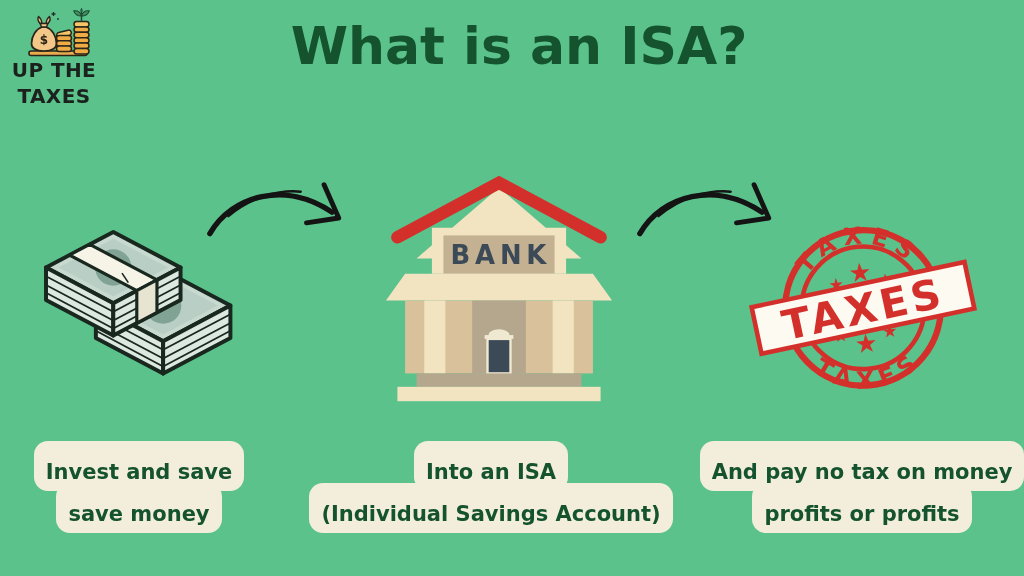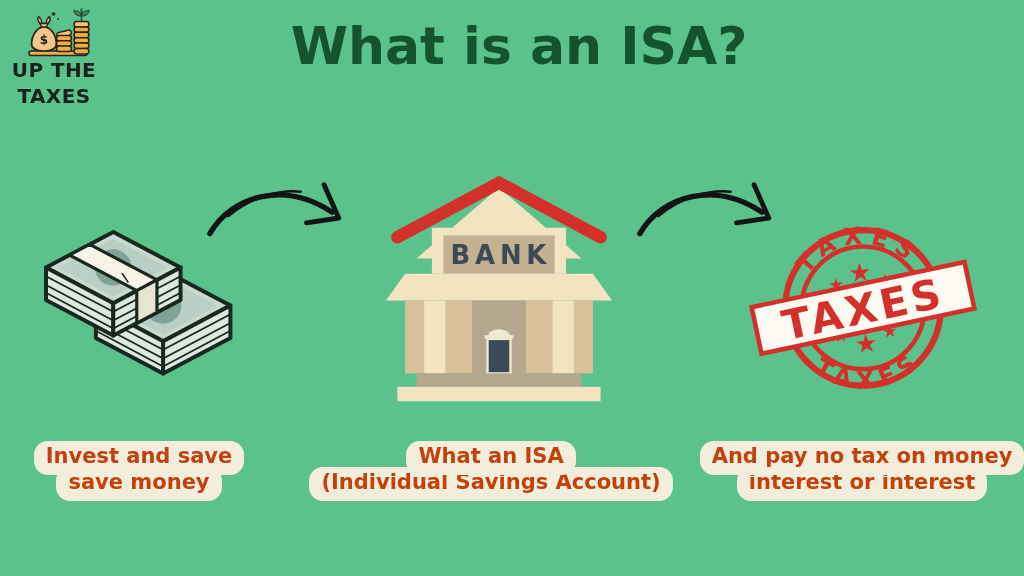--- a/index.html
+++ b/index.html
@@ -28,23 +28,23 @@
   }
 
   
   .caption{position:absolute;top:441px;width:0;text-align:center;}
   .cap-row{position:relative;white-space:nowrap;text-align:center;
     display:flex;justify-content:center;}
   .cap-row.r1{z-index:2;}
   .cap-row.r2{margin-top:-8px;z-index:1;}
   .cap-line{
     display:inline-block;white-space:nowrap;
-    background:#F3EEDC;color:#c2410c;font-weight:bold;
+    background:#F3EEDC;color:#14532d;font-weight:bold;
     font-size:21px;line-height:1.15;
-    padding:3px 12px 7px;border-radius:14px;
+    padding:19px 12px 7px;border-radius:14px;
   }
 </style>
 </head>
 <body>
 
 <div class="canvas">
 
   <svg class="brand-icon" viewBox="0 0 64 50">
 
     <rect x="2" y="43" width="58" height="4.5" rx="2" fill="#E9AC4F" stroke="#2A2419" stroke-width="1.6"></rect>
@@ -193,29 +193,29 @@
     <div class="cap-row r1">
         <span class="cap-line">Invest and save</span>
       </div>
     <div class="cap-row r2">
         <span class="cap-line">save money</span>
       </div>
   </div>
 
   <div class="caption" style="left:491px">
     <div class="cap-row r1">
-        <span class="cap-line">What an ISA</span>
+        <span class="cap-line">Into an ISA</span>
       </div>
     <div class="cap-row r2">
         <span class="cap-line">(Individual Savings Account)</span>
       </div>
   </div>
 
   <div class="caption" style="left:862px">
     <div class="cap-row r1">
         <span class="cap-line">And pay no tax on money</span>
       </div>
     <div class="cap-row r2">
-        <span class="cap-line">interest or interest</span>
+        <span class="cap-line">profits or profits</span>
       </div>
   </div>
 
 </div>
 
 </body></html>

